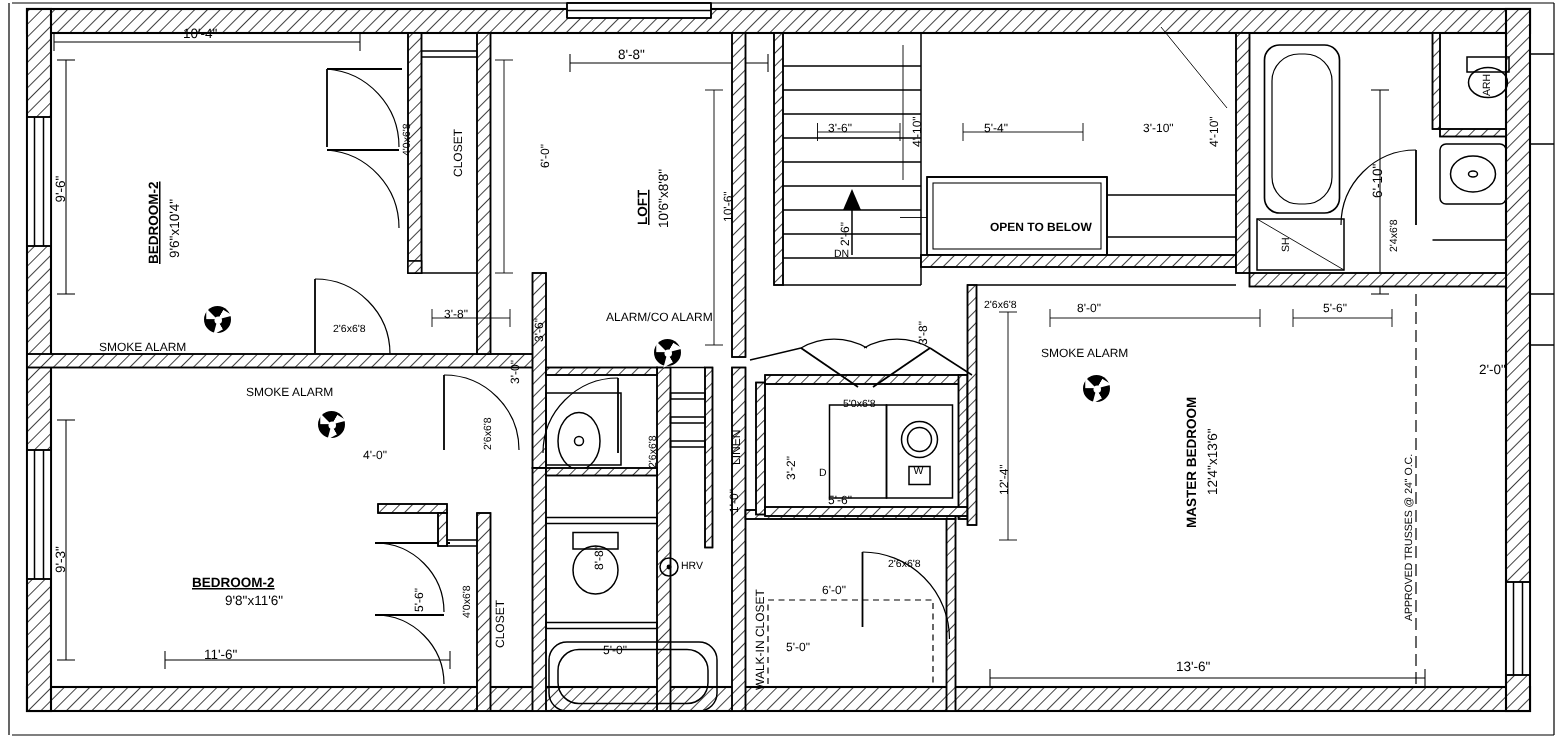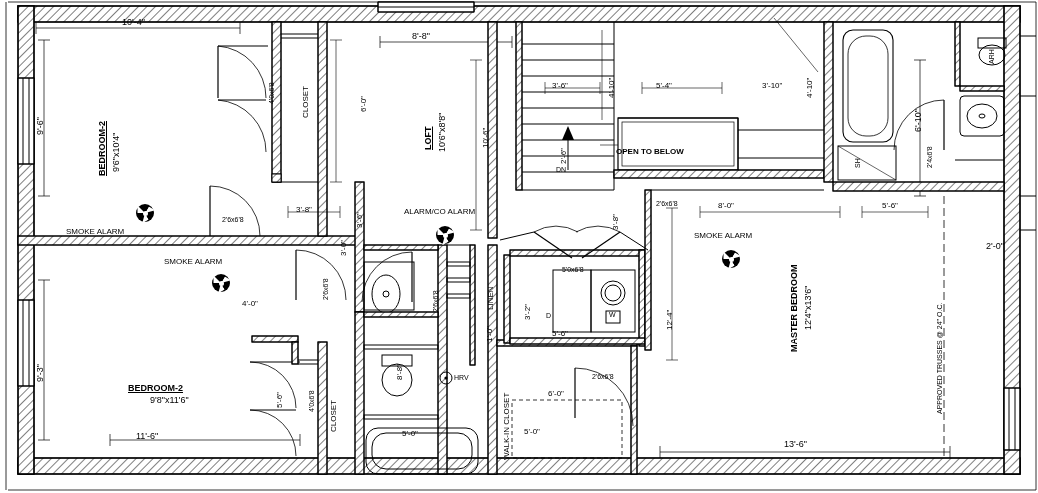--- a/index.html
+++ b/index.html
@@ -345,21 +345,21 @@
 <div class="lbl rot90" style="left:438px;top:152px">10'6"x8'8"</div>
 
 <div class="lbl rot90 b" style="left:790px;top:352px">MASTER BEDROOM</div>
 <div class="lbl rot90" style="left:804px;top:330px">12'4"x13'6"</div>
 
 <div class="lbl rot90 sm" style="left:302px;top:118px">CLOSET</div>
 <div class="lbl rot90 sm" style="left:330px;top:432px">CLOSET</div>
 <div class="lbl rot90 sm" style="left:487px;top:310px">LINEN</div>
 <div class="lbl rot90 sm" style="left:503px;top:460px">WALK-IN CLOSET</div>
 
-<div class="lbl sm b" style="left:616px;top:148px">OPEN TO BELOW</div>
+<div class="lbl sm b" style="left:660px;top:148px">OPEN TO BELOW</div>
 
 <div class="lbl xs" style="left:556px;top:166px">DN</div>
 
 <div class="lbl rot90 xs" style="left:936px;top:414px">APPROVED TRUSSES @ 24" O.C.</div>
 
 <div class="lbl xs" style="left:454px;top:374px">HRV</div>
 
 <div class="lbl rot90 xs" style="left:854px;top:168px">SH</div>
 
 <div class="lbl xs" style="left:546px;top:312px">D</div>

